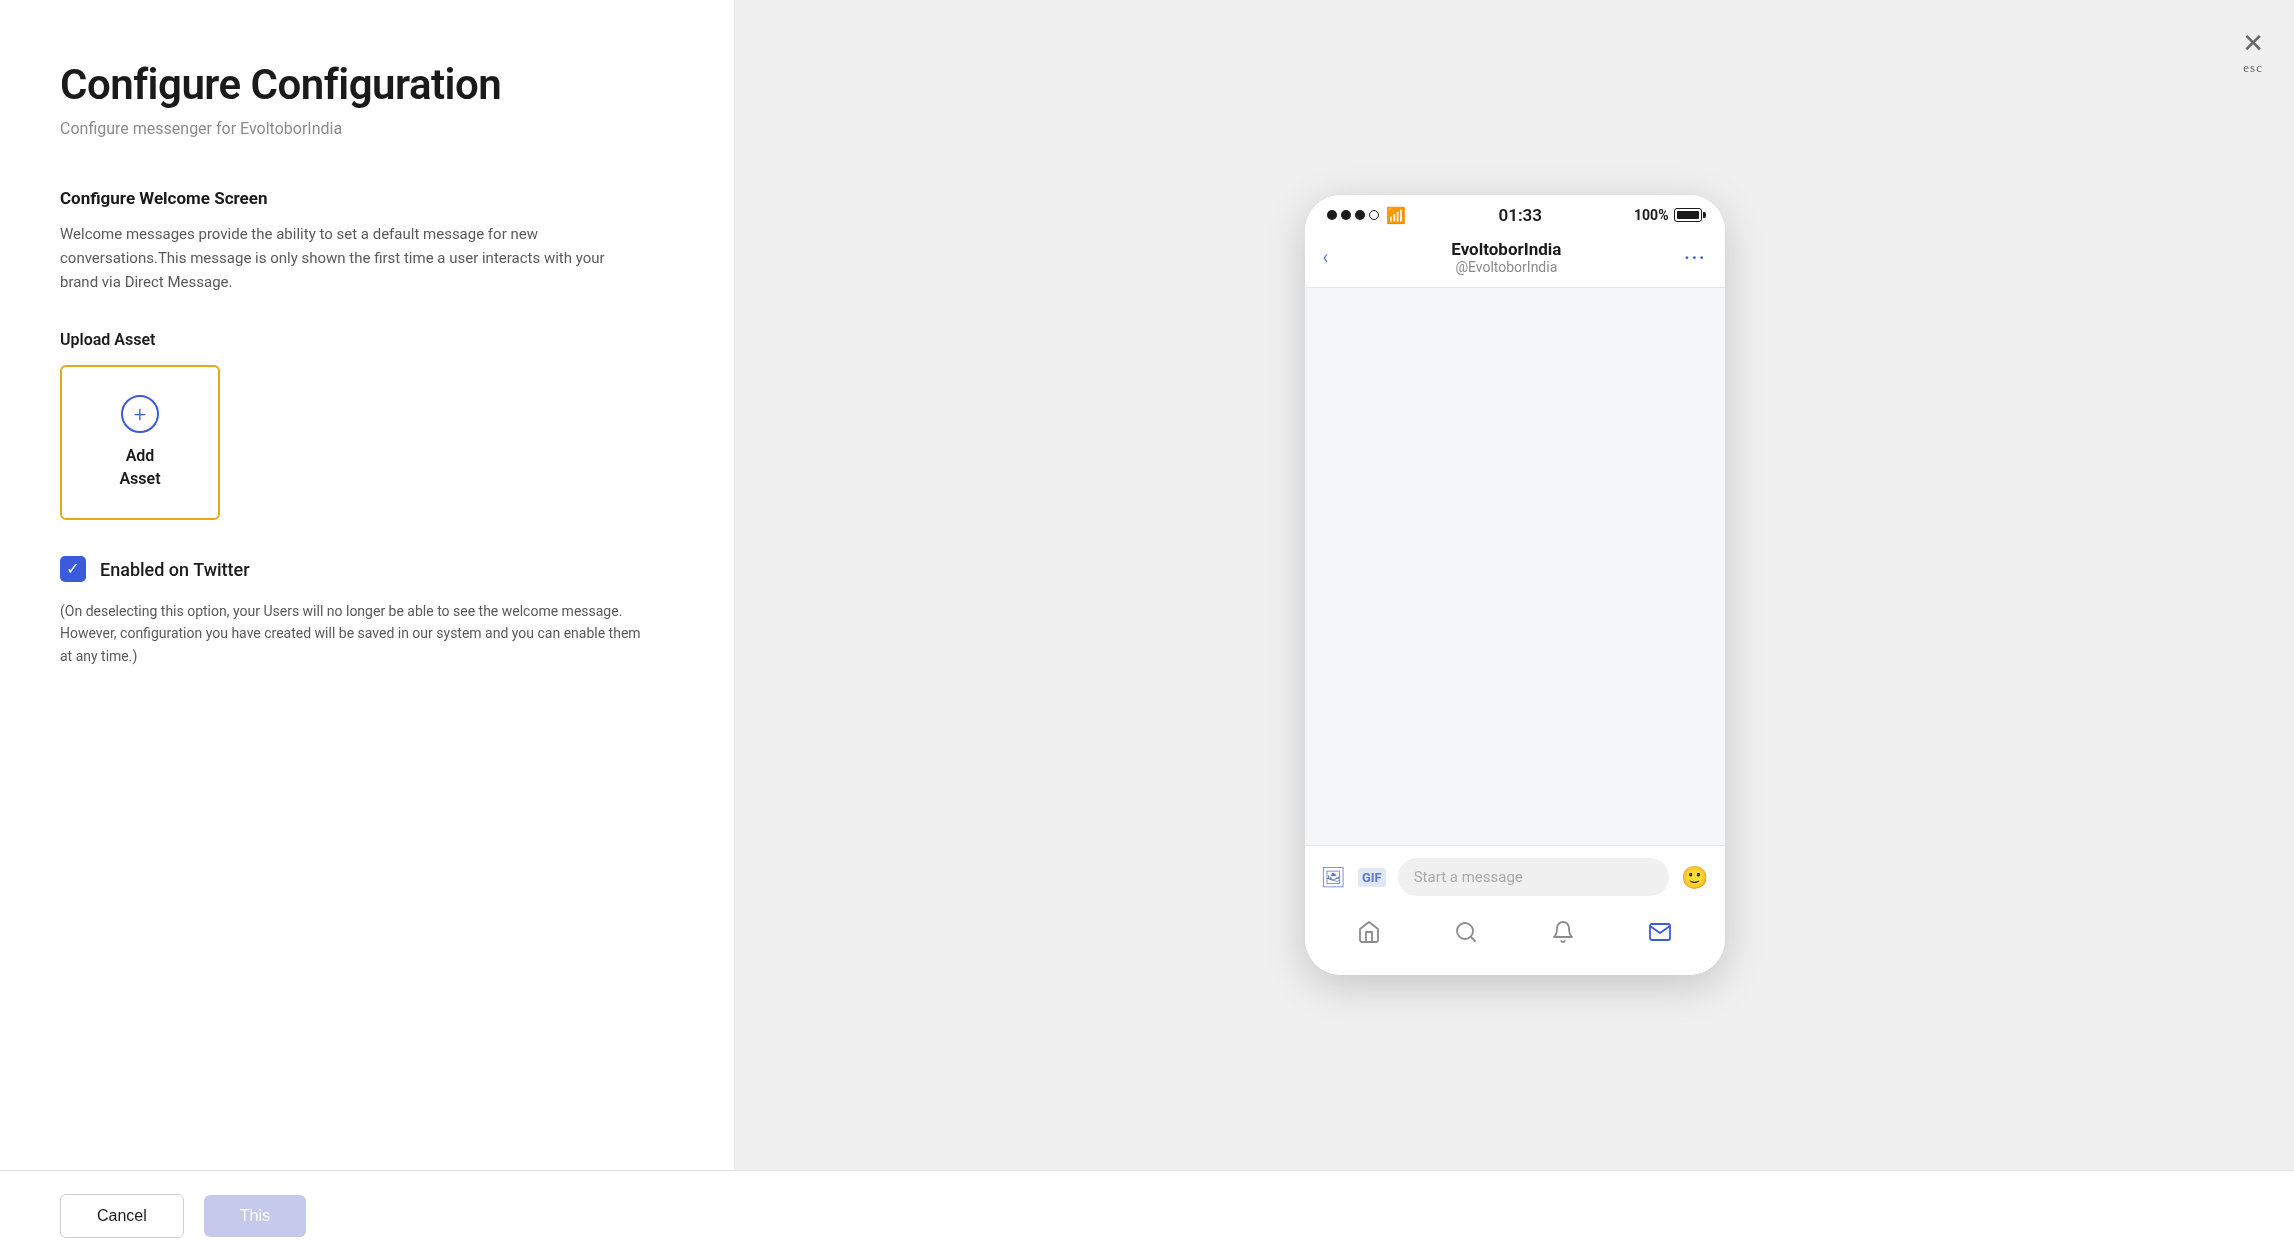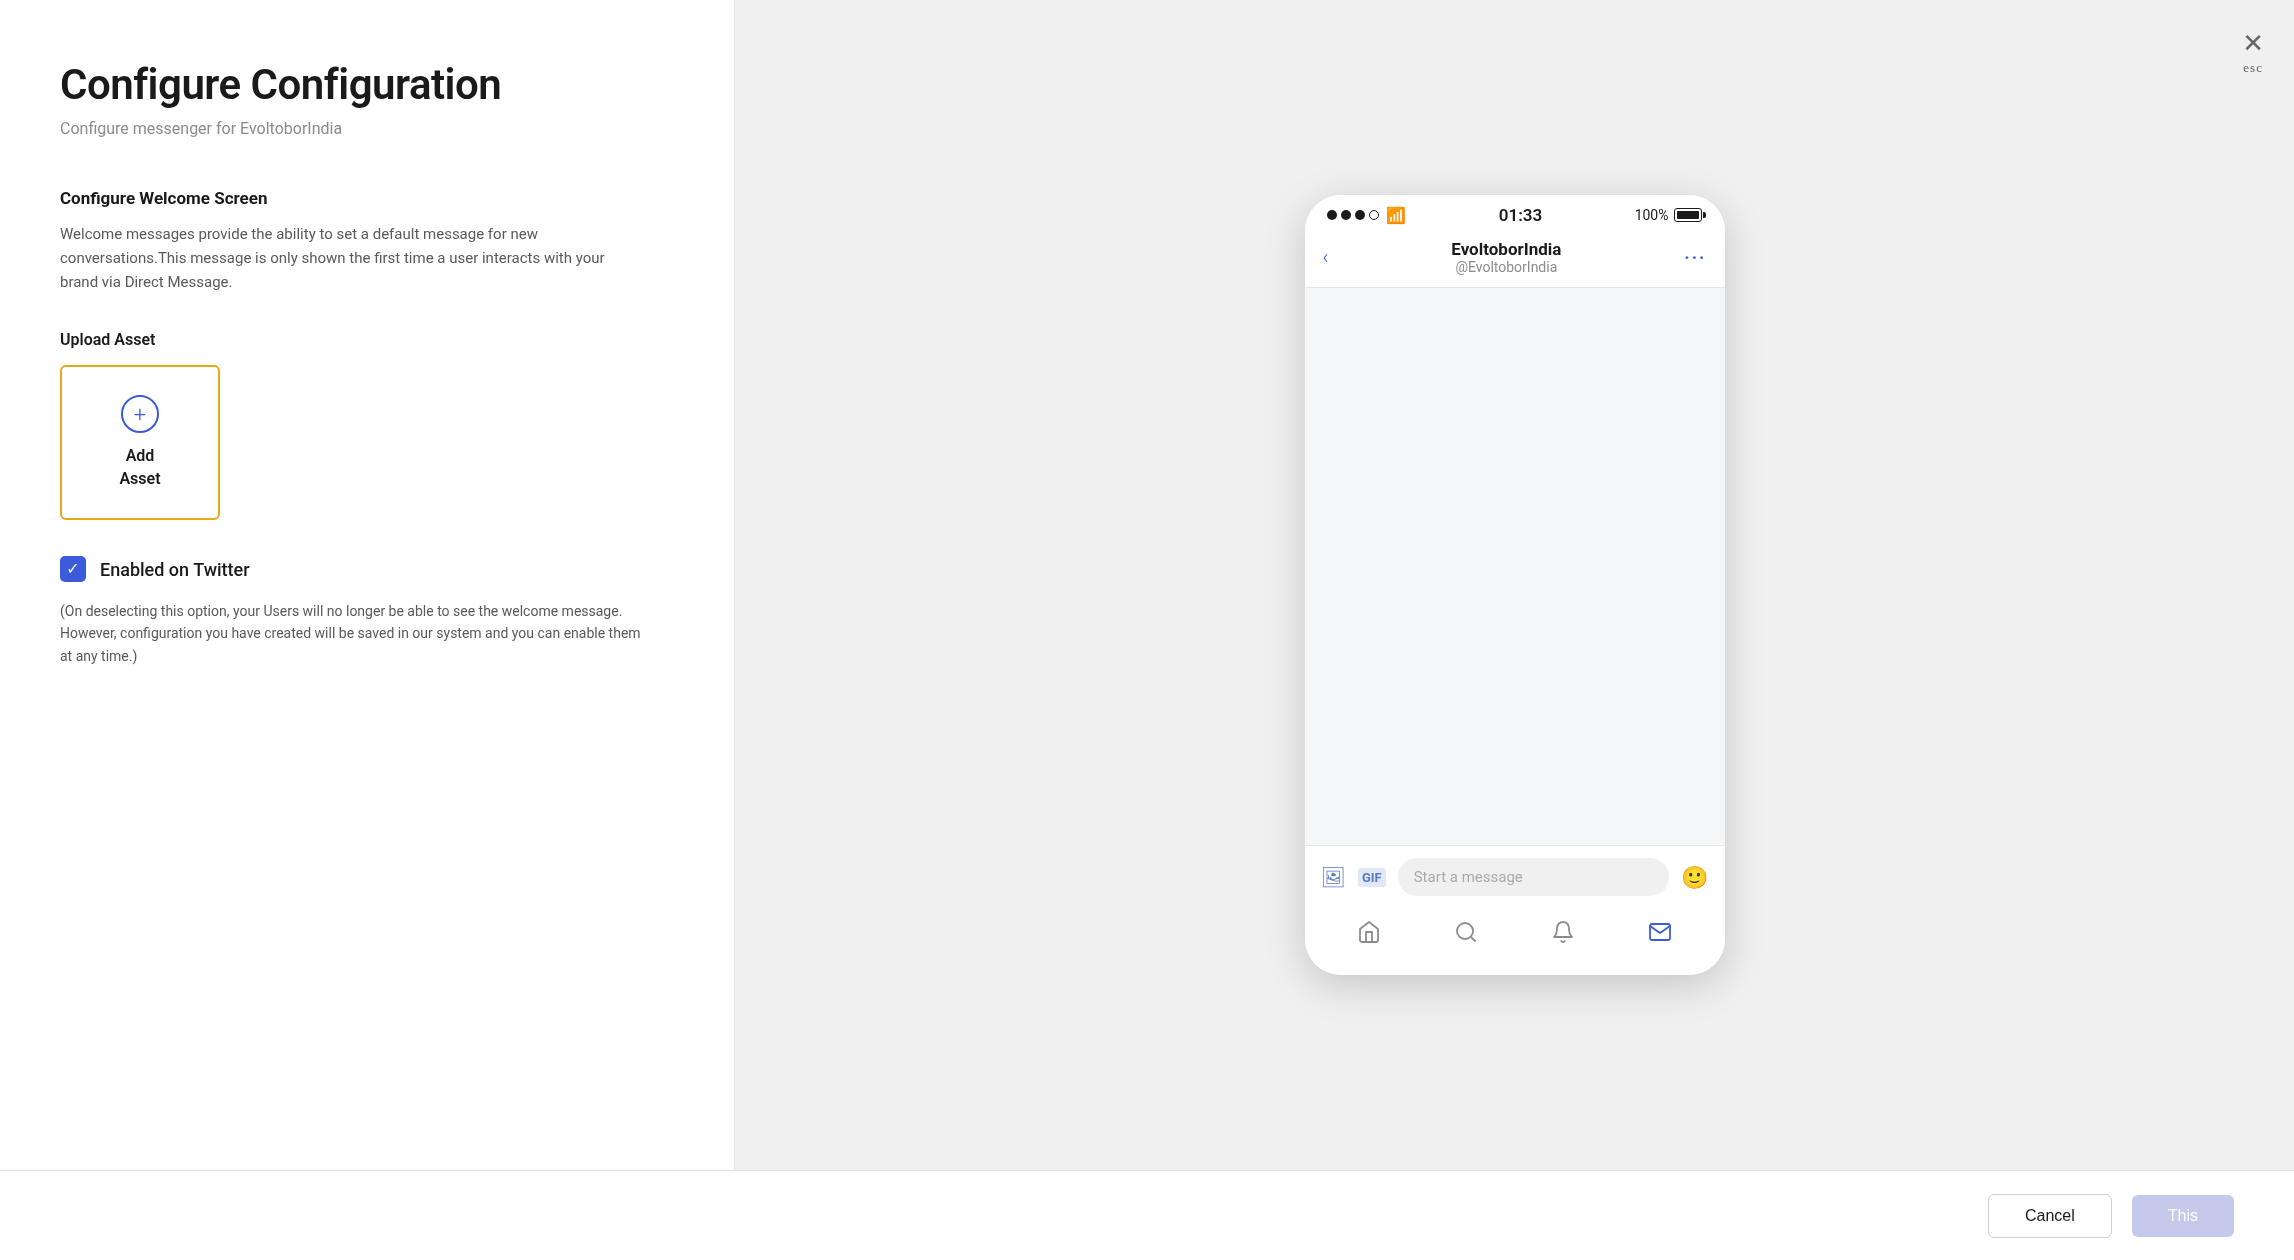--- a/index.html
+++ b/index.html
@@ -205,21 +205,21 @@
     .status-right {
       display: flex;
       align-items: center;
       gap: 6px;
       font-size: 14px;
       color: #1a1a1a;
     }
 
     .battery-label {
       font-size: 14px;
-      font-weight: 400;
+      font-weight: 700;
     }
 
     .battery-icon {
       width: 28px;
       height: 14px;
       border: 1.5px solid #1a1a1a;
       border-radius: 3px;
       position: relative;
       display: flex;
       align-items: center;
@@ -365,21 +365,21 @@
       font-family: Liberation Serif, serif;
     }
 
     
     .footer {
       height: 90px;
       background: #ffffff;
       border-top: 1px solid #e0e0e0;
       display: flex;
       align-items: center;
-      justify-content: flex-end;
+      justify-content: flex-start;
       padding: 0 60px;
       gap: 20px;
     }
 
     .btn-cancel {
       padding: 12px 36px;
       border: 1.5px solid #d0d0d0;
       border-radius: 6px;
       background: #ffffff;
       font-size: 16px;

